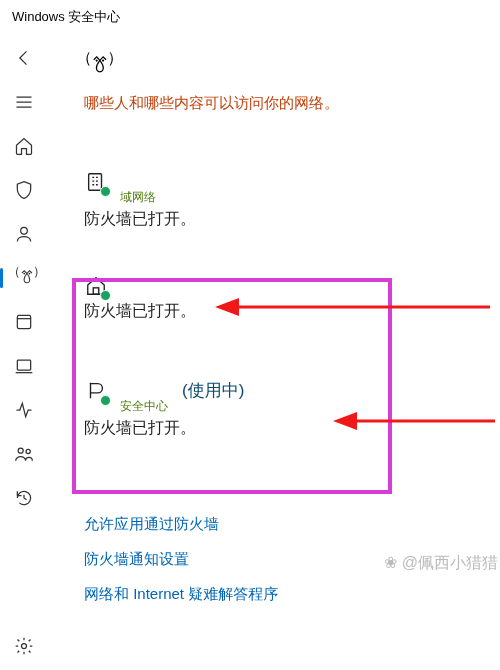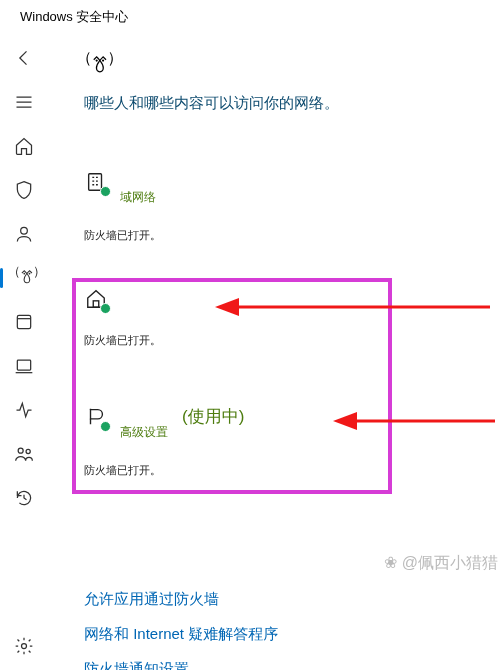--- a/index.html
+++ b/index.html
@@ -8,21 +8,21 @@
     font-family: "Microsoft YaHei", "Segoe UI", sans-serif;
     font-size: 14px;
     color: #000;
     background: #fff;
     width: 500px;
     height: 670px;
     overflow: hidden;
     position: relative;
   }
   .titlebar {
-    padding: 8px 20px;
+    padding: 8px 12px;
     font-size: 13px;
   }
   .layout {
     display: flex;
     height: calc(100% - 34px);
   }
   .sidebar {
     width: 48px;
     display: flex;
     flex-direction: column;
@@ -74,21 +74,21 @@
   }
   .page-title-row .glyph { font-size: 22px; }
   h1 {
     font-size: 27px;
     font-weight: 600;
     margin: 0;
   }
   .subtitle {
     margin-top: 16px;
     font-size: 15px;
-    color: #0c4a6e;
+    color: #c2410c;
   }
   .net-section {
     margin-top: 44px;
   }
   .net-head {
     display: flex;
     align-items: center;
     gap: 12px;
   }
   .net-head .icon-wrap {
@@ -116,44 +116,44 @@
     border-radius: 50%;
     border: 1.5px solid #fff;
   }
   .net-title {
     color: #4d7c0f;
     font-size: 12px;
     cursor: pointer;
     margin-top: 32px;
   }
   .net-inuse {
-    color: #4d7c0f;
+    color: #0c4a6e;
     font-size: 17px;
     margin-left: 2px;
   }
   .net-status {
-    margin-top: 22px;
-    font-size: 11px;
+    margin-top: 3px;
+    font-size: 16px;
     color: #222;
   }
   .highlight-box {
     position: absolute;
     border: 4px solid #d63cd6;
     left: 72px;
     top: 278px;
     width: 320px;
     height: 216px;
     pointer-events: none;
   }
   .arrow {
     position: absolute;
     pointer-events: none;
   }
   .links {
-    margin-top: 112px;
+    margin-top: 76px;
   }
   .link-item {
     color: #0066b4;
     font-size: 15px;
     margin-bottom: 16px;
     cursor: pointer;
   }
   .watermark {
     position: absolute;
     right: 2px;
@@ -272,30 +272,30 @@
 
     <div class="net-section">
       <div class="net-head">
         <div class="icon-wrap">
           <svg viewBox="0 0 24 24">
               <path d="M6 4h8a5 5 0 0 1 0 10H6z"></path>
               <path d="M6 14v6M6 4v-1"></path>
             </svg>
           <div class="check-dot"></div>
         </div>
-        <span class="net-title">高级设置</span>
+        <span class="net-title">安全中心</span>
         <span class="net-inuse">(使用中)</span>
       </div>
       <div class="net-status">防火墙已打开。</div>
     </div>
 
     <div class="links">
       <div class="link-item">允许应用通过防火墙</div>
+      <div class="link-item">防火墙通知设置</div>
       <div class="link-item">网络和 Internet 疑难解答程序</div>
-      <div class="link-item">防火墙通知设置</div>
     </div>
   </div>
 </div>
 
 <div class="highlight-box"></div>
 
 <svg class="arrow" style="left:215px;top:292px;width:280px;height:30px" viewBox="0 0 280 30">
   <line x1="275" y1="15" x2="20" y2="15" stroke="#f01818" stroke-width="3"></line>
   <polygon points="0,15 24,6 24,24" fill="#f01818"></polygon>
 </svg>

